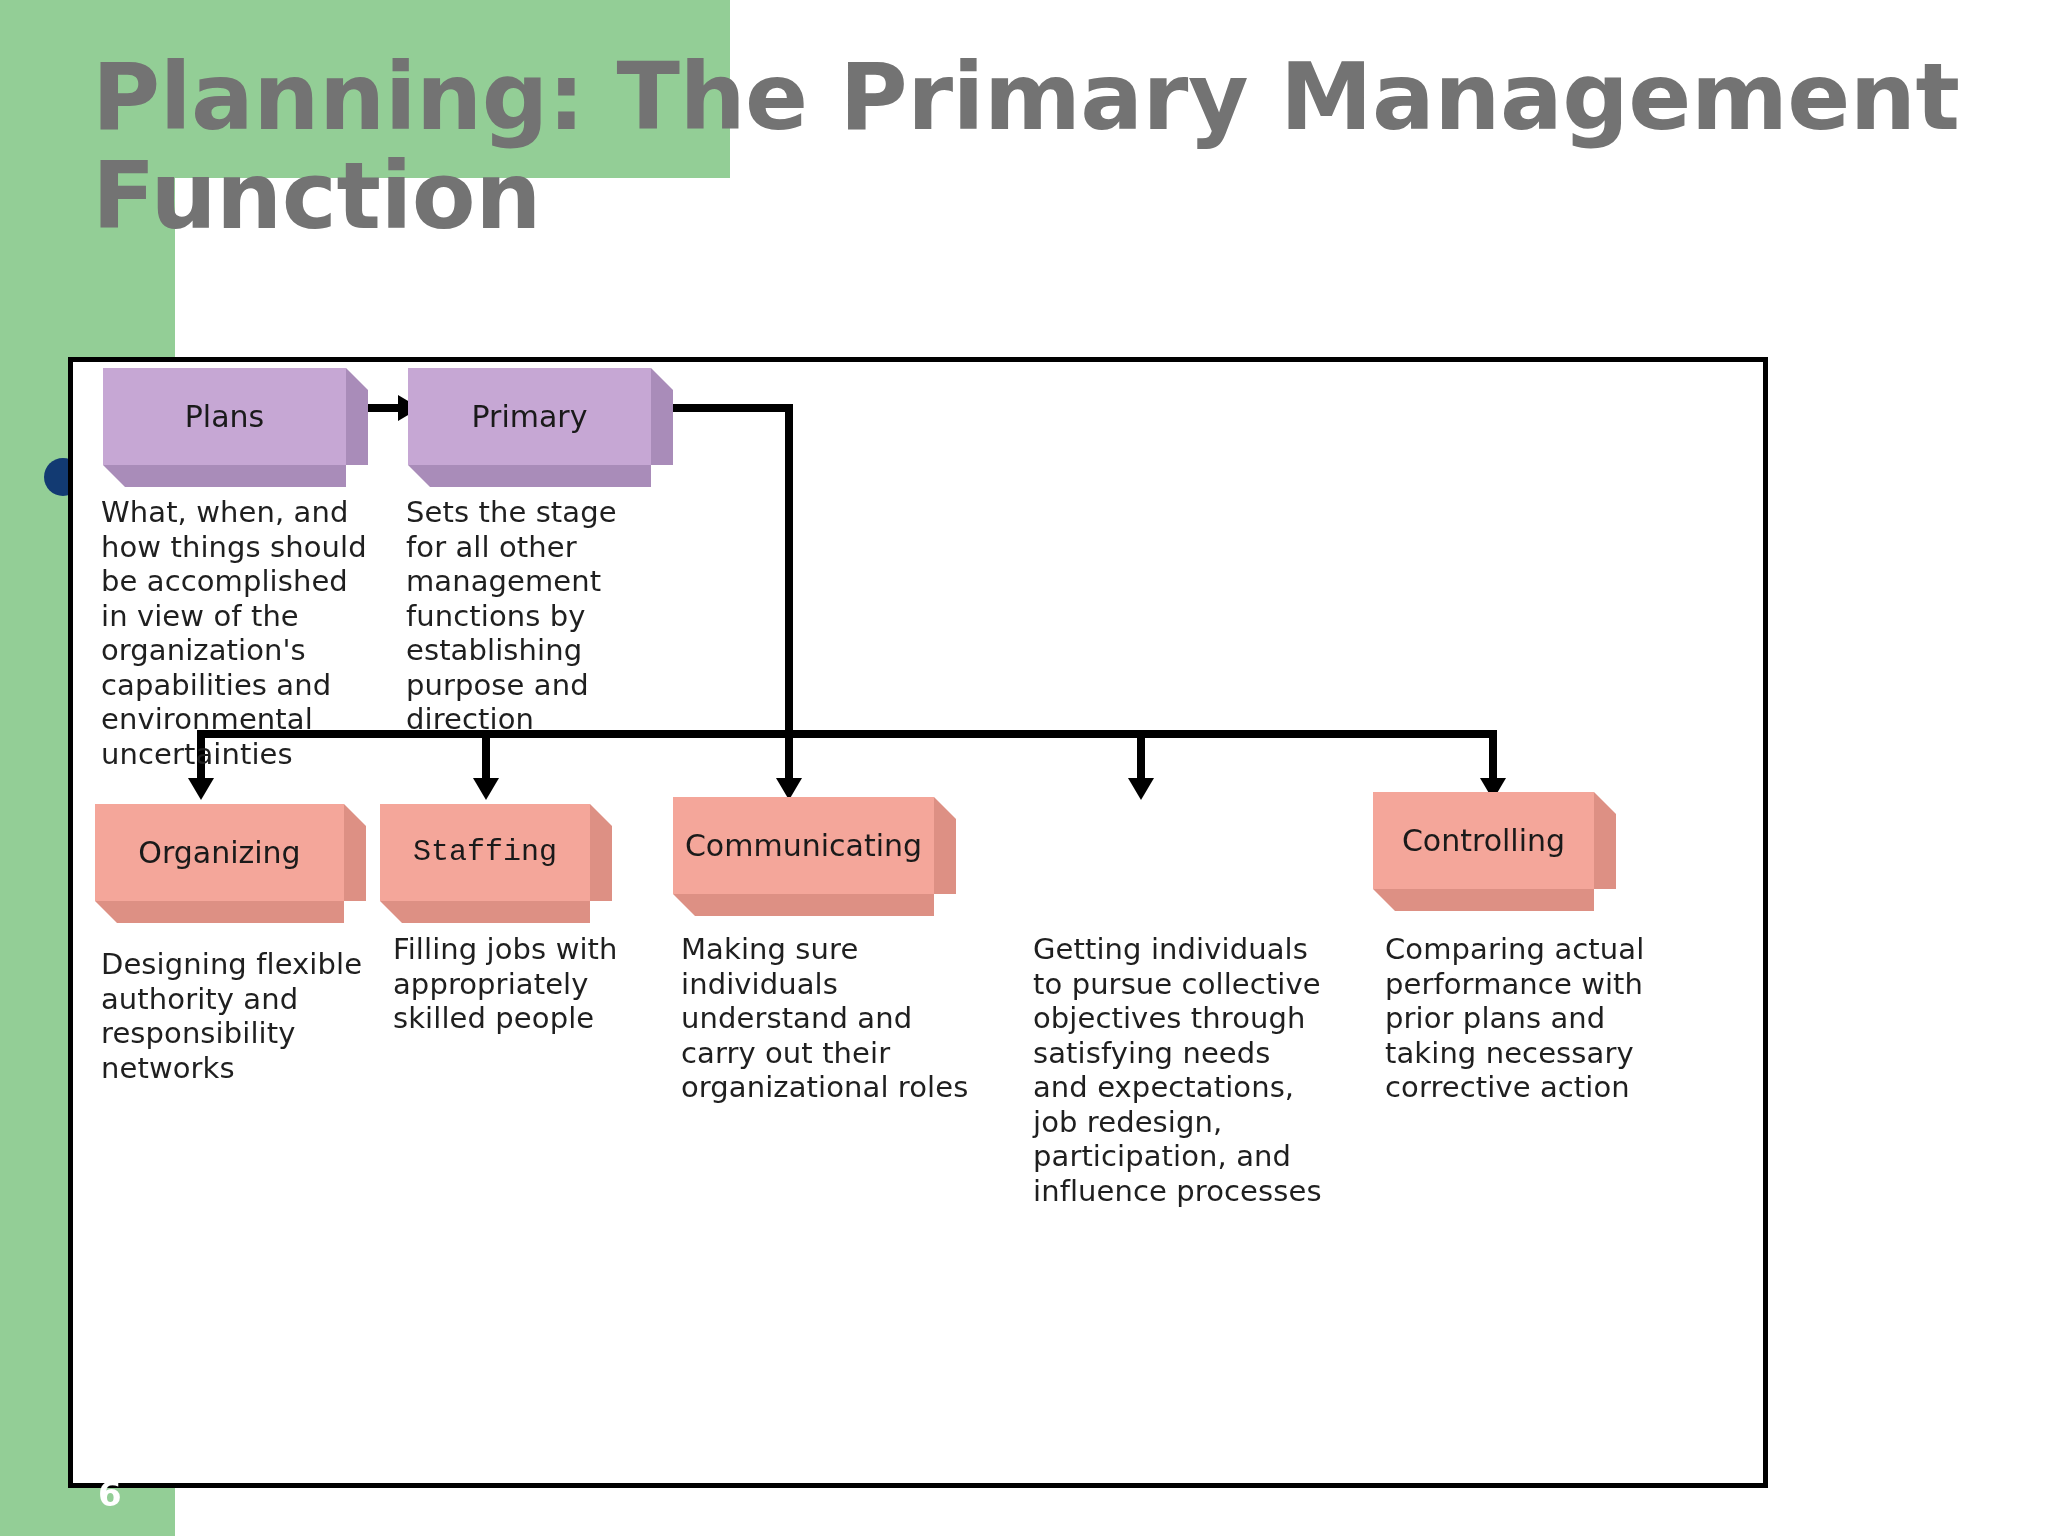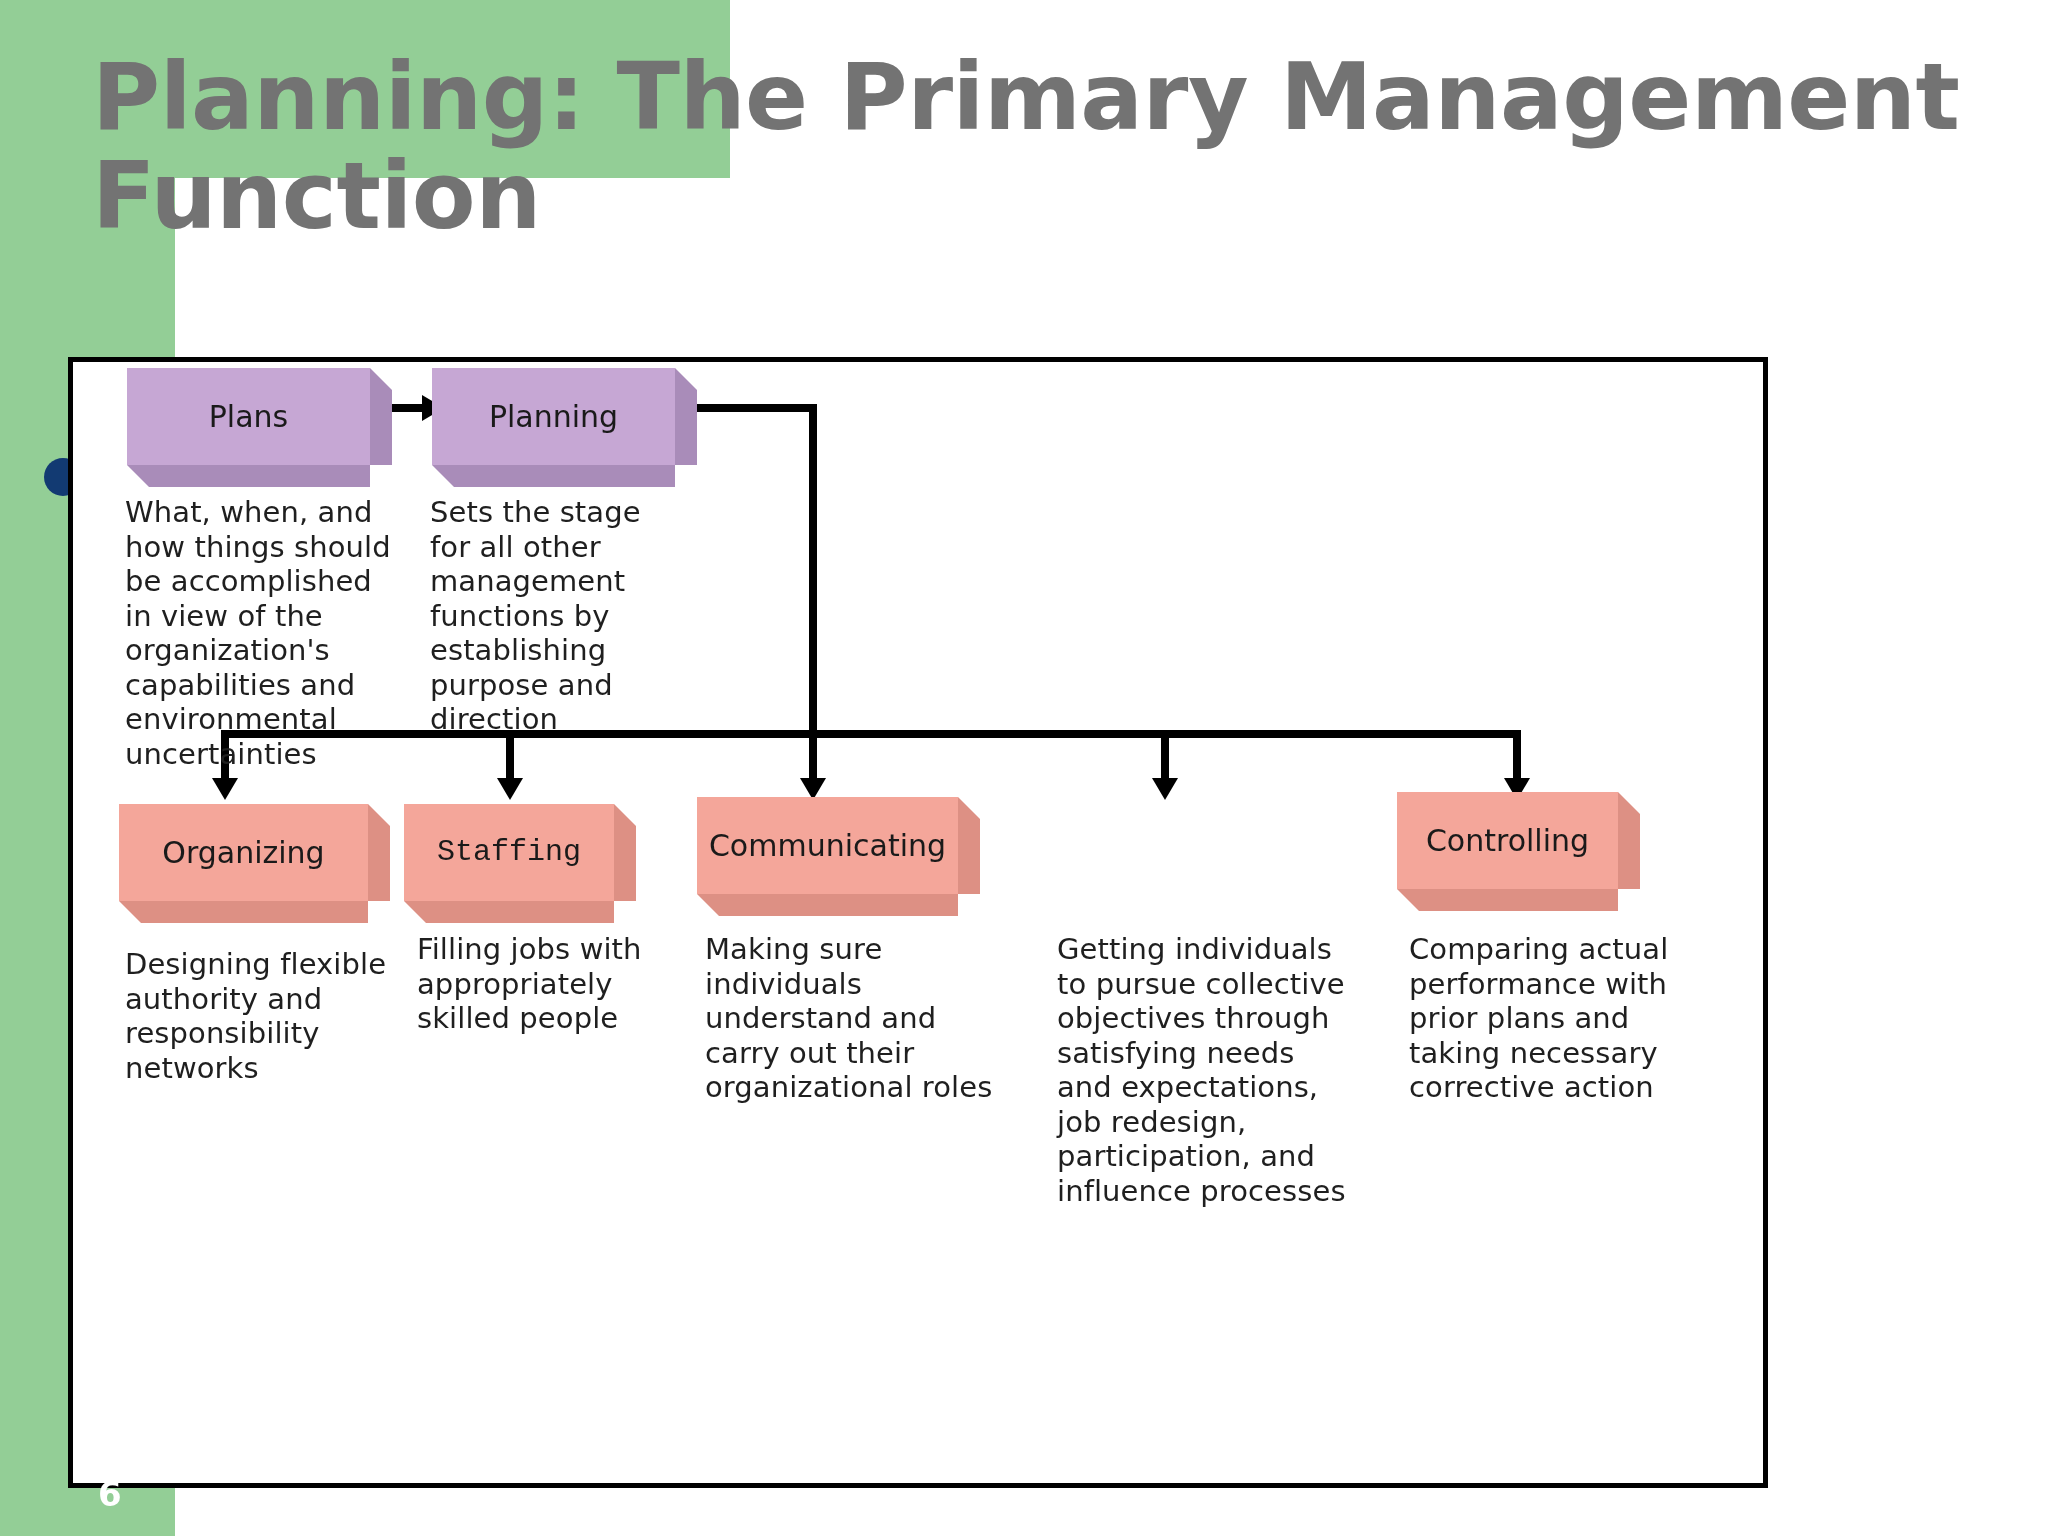--- a/index.html
+++ b/index.html
@@ -66,21 +66,21 @@
   .panel {
     position: absolute;
     left: 68px; top: 357px;
     width: 1700px; height: 1131px;
     background: #ffffff;
     border: 5px solid #000000;
     box-sizing: border-box;
   }
   .panel-inner {
     position: absolute;
-    left: 0; top: 0; right: 0; bottom: 0; margin-left: 24px;
+    left: 0; top: 0; right: 0; bottom: 0;
   }
 
   
   .box3d {
     position: absolute;
     box-sizing: border-box;
   }
   .box3d .face {
     position: absolute;
     left: 0; top: 0;
@@ -194,21 +194,21 @@
 
     <div class="box3d box-purple" style="left:30px; top:6px; width:243px; height:97px;">
       <div class="side"></div>
       <div class="bottom"></div>
       <div class="face">Plans</div>
     </div>
 
     <div class="box3d box-purple" style="left:335px; top:6px; width:243px; height:97px;">
       <div class="side"></div>
       <div class="bottom"></div>
-      <div class="face">Planning</div>
+      <div class="face">Primary</div>
     </div>
 
     <div class="caption" style="left:28px; top:133px; width:290px;">What, when, and
 how things should
 be accomplished
 in view of the
 organization's
 capabilities and
 environmental
 uncertainties</div>

